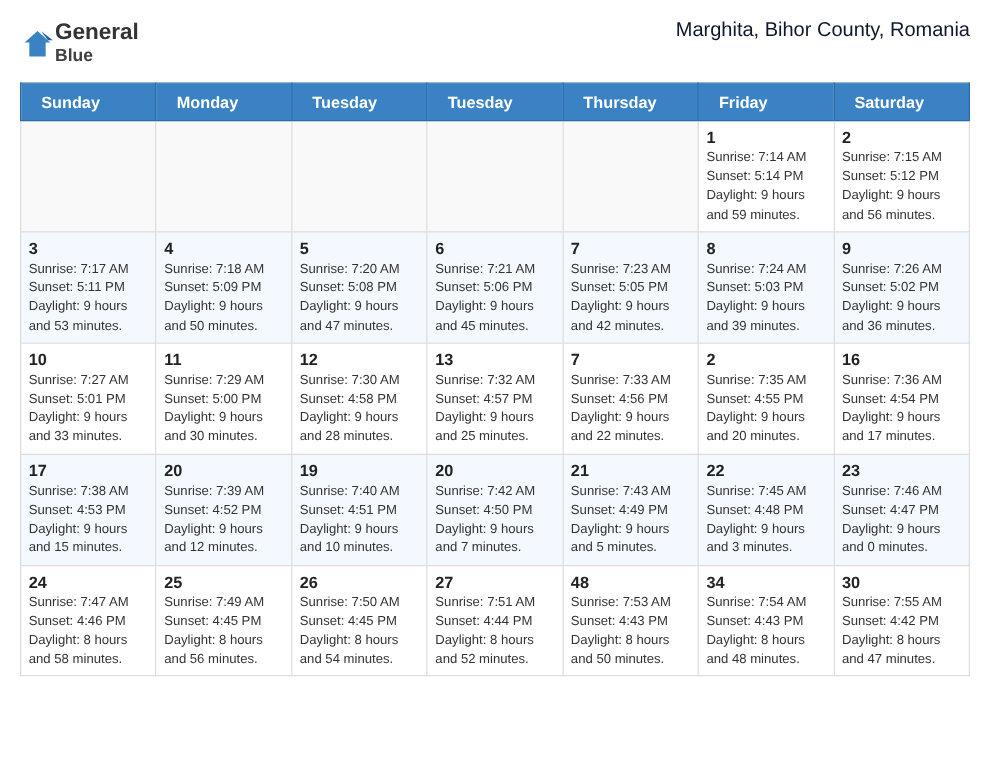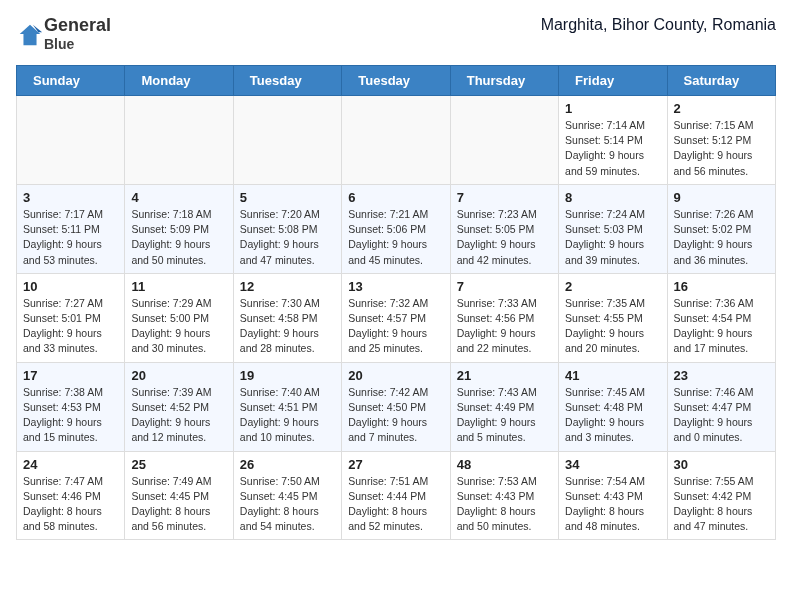--- a/index.html
+++ b/index.html
@@ -222,21 +222,21 @@
         </td>
         <td>
           <span class="day-number">20</span>
           <div class="day-info">Sunrise: 7:42 AM<br>Sunset: 4:50 PM<br>Daylight: 9 hours and 7 minutes.</div>
         </td>
         <td>
           <span class="day-number">21</span>
           <div class="day-info">Sunrise: 7:43 AM<br>Sunset: 4:49 PM<br>Daylight: 9 hours and 5 minutes.</div>
         </td>
         <td>
-          <span class="day-number">41</span>
+          <span class="day-number">22</span>
           <div class="day-info">Sunrise: 7:45 AM<br>Sunset: 4:48 PM<br>Daylight: 9 hours and 3 minutes.</div>
         </td>
         <td>
           <span class="day-number">23</span>
           <div class="day-info">Sunrise: 7:46 AM<br>Sunset: 4:47 PM<br>Daylight: 9 hours and 0 minutes.</div>
         </td>
       </tr>
       <tr>
         <td>
           <span class="day-number">24</span>

